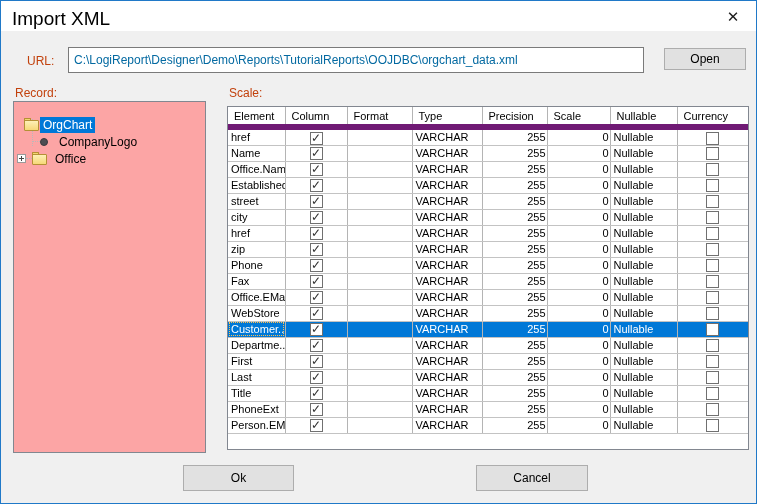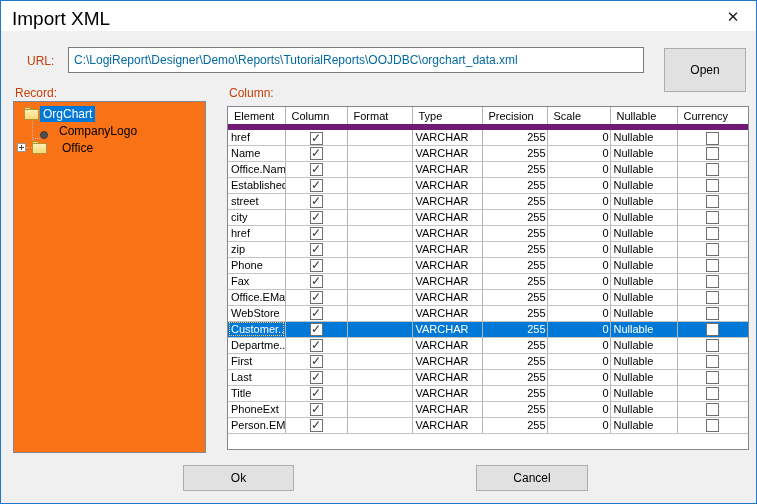--- a/index.html
+++ b/index.html
@@ -16,28 +16,28 @@
                text-align:center; line-height:25px; font-size:15px; color:#1a1a1a; cursor:default; }
 
   
   .lbl { position:absolute; font-size:12px; color:#c2410c; }
   .url-label { left:26px; top:53px; }
   .url-input { position:absolute; left:67px; top:46px; width:576px; height:26px;
                border:1px solid #7a7a7a; background:#fff; font-family:"Liberation Sans",sans-serif;
                font-size:12px; padding:0 5px; color:#0369a1; }
   .btn { position:absolute; background:#e1e1e1; border:1px solid #adadad; font-size:12px;
          font-family:"Liberation Sans",sans-serif; color:#000; text-align:center; }
-  .open-btn { left:663px; top:47px; width:82px; height:44px; }
+  .open-btn { left:663px; top:47px; width:82px; height:22px; }
   .ok-btn { left:182px; top:464px; width:111px; height:26px; }
   .cancel-btn { left:475px; top:464px; width:112px; height:26px; }
 
   
   .record-label { left:14px; top:85px; }
   .tree-panel { position:absolute; left:12px; top:100px; width:193px; height:352px;
-                background:#f97316; border:1px solid #828790; padding-top:3px; overflow:hidden; }
+                background:#fca5a5; border:1px solid #828790; padding-top:14px; overflow:hidden; }
   .tree-item { position:relative; height:17px; display:flex; align-items:center;
                font-size:12px; white-space:nowrap; }
   .tree-item .label { padding:1px 3px; }
   .tree-item .label.selected { background:#0078d7; color:#fff; }
   .folder-icon { display:inline-block; width:16px; height:13px; position:relative; flex:none; }
   .folder-icon .tab { position:absolute; left:0; top:0; width:7px; height:4px;
                       background:#f3d66f; border:1px solid #b59035; border-bottom:none;
                       border-radius:1px 1px 0 0; }
   .folder-icon .body { position:absolute; left:0; top:2px; width:15px; height:11px;
                        background:linear-gradient(180deg,#fdf0b6,#f6d878); border:1px solid #b59035;
@@ -94,37 +94,37 @@
   <span class="lbl record-label">Record:</span>
   <div class="tree-panel">
     <div class="dot-v" style="left:18px; top:17px; height:27px;"></div>
     <div class="tree-item" style="padding-left:10px;">
       <span class="folder-icon">
           <span class="tab"></span>
           <span class="body"></span>
         </span>
       <span class="label selected">OrgChart</span>
     </div>
-    <div class="tree-item" style="padding-left:19px;align-items:flex-end;">
+    <div class="tree-item" style="padding-left:19px;">
       <span class="dot-h" style="width:7px;"></span>
       <span class="bullet-icon"></span>
       <span class="label" style="margin-left:8px;">CompanyLogo</span>
     </div>
     <div class="tree-item" style="padding-left:3px;">
       <span class="expander"></span>
       <span class="dot-h" style="width:6px;"></span>
       <span class="folder-icon">
           <span class="tab"></span>
           <span class="body"></span>
         </span>
-      <span class="label" style="margin-left:11px;">Office</span>
+      <span class="label" style="margin-left:4px;">Office</span>
     </div>
   </div>
 
-  <span class="lbl column-label">Column:</span>
+  <span class="lbl column-label">Scale:</span>
   <div class="grid-panel">
     <table class="grid">
       <colgroup>
         <col class="c-element">
           <col class="c-column">
           <col class="c-format">
           <col class="c-type">
         <col class="c-precision">
           <col class="c-scale">
           <col class="c-nullable">

